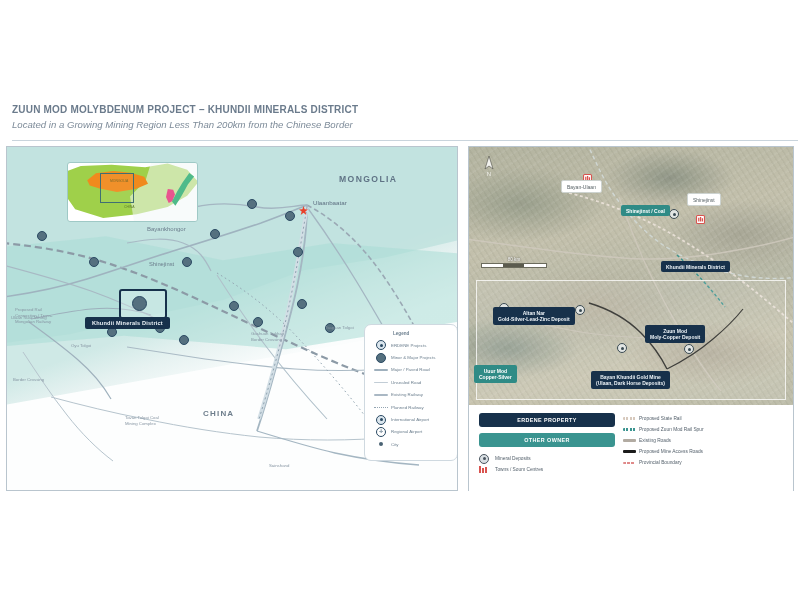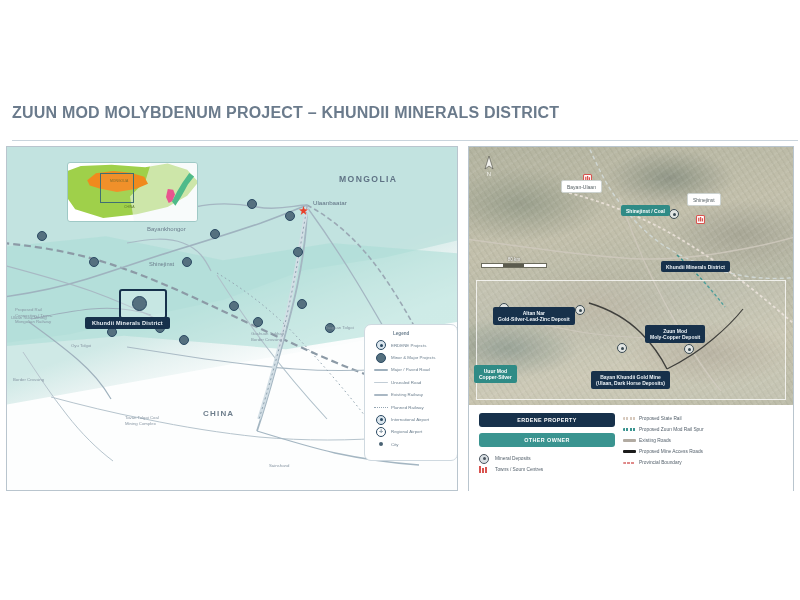--- a/index.html
+++ b/index.html
@@ -6,21 +6,21 @@
   body{
     width:800px;height:600px;background:#ffffff;
     font-family:"Liberation Sans", sans-serif;
     overflow:hidden;position:relative;
   }
   .slide{position:absolute;left:0;top:0;width:800px;height:600px;}
 
   
   .title-wrap{position:absolute;left:12px;top:104px;width:600px;}
   .title{
-    font-size:16px;font-weight:bold;color:#6b7b8c;letter-spacing:.2px;
+    font-size:10px;font-weight:bold;color:#6b7b8c;letter-spacing:.2px;
     white-space:nowrap;
   }
   .subtitle{
     font-size:9.6px;font-style:italic;color:#7d8b99;margin-top:4px;
     white-space:nowrap;
   }
   .title-rule{
     position:absolute;left:12px;top:140px;width:786px;height:1px;background:#c9d4dc;
   }
 
@@ -183,20 +183,21 @@
       linear-gradient(#d9534f,#d9534f) 3px 2px/2px 5px no-repeat,
       linear-gradient(#d9534f,#d9534f) 6px 1px/2px 6px no-repeat;}
 </style>
 </head>
 <body>
 
 <div class="slide">
 
   <div class="title-wrap">
     <div class="title">ZUUN MOD MOLYBDENUM PROJECT – KHUNDII MINERALS DISTRICT</div>
+    <div class="subtitle">Located in a Growing Mining Region Less Than 200km from the Chinese Border</div>
   </div>
   <div class="title-rule"></div>
 
   <div class="panel panel-left">
     <div class="lmap">
 
       <div class="sea"></div>
       <div class="mong-fill"></div>
       <div class="mong-fill2"></div>
       <div class="china-fill"></div>

